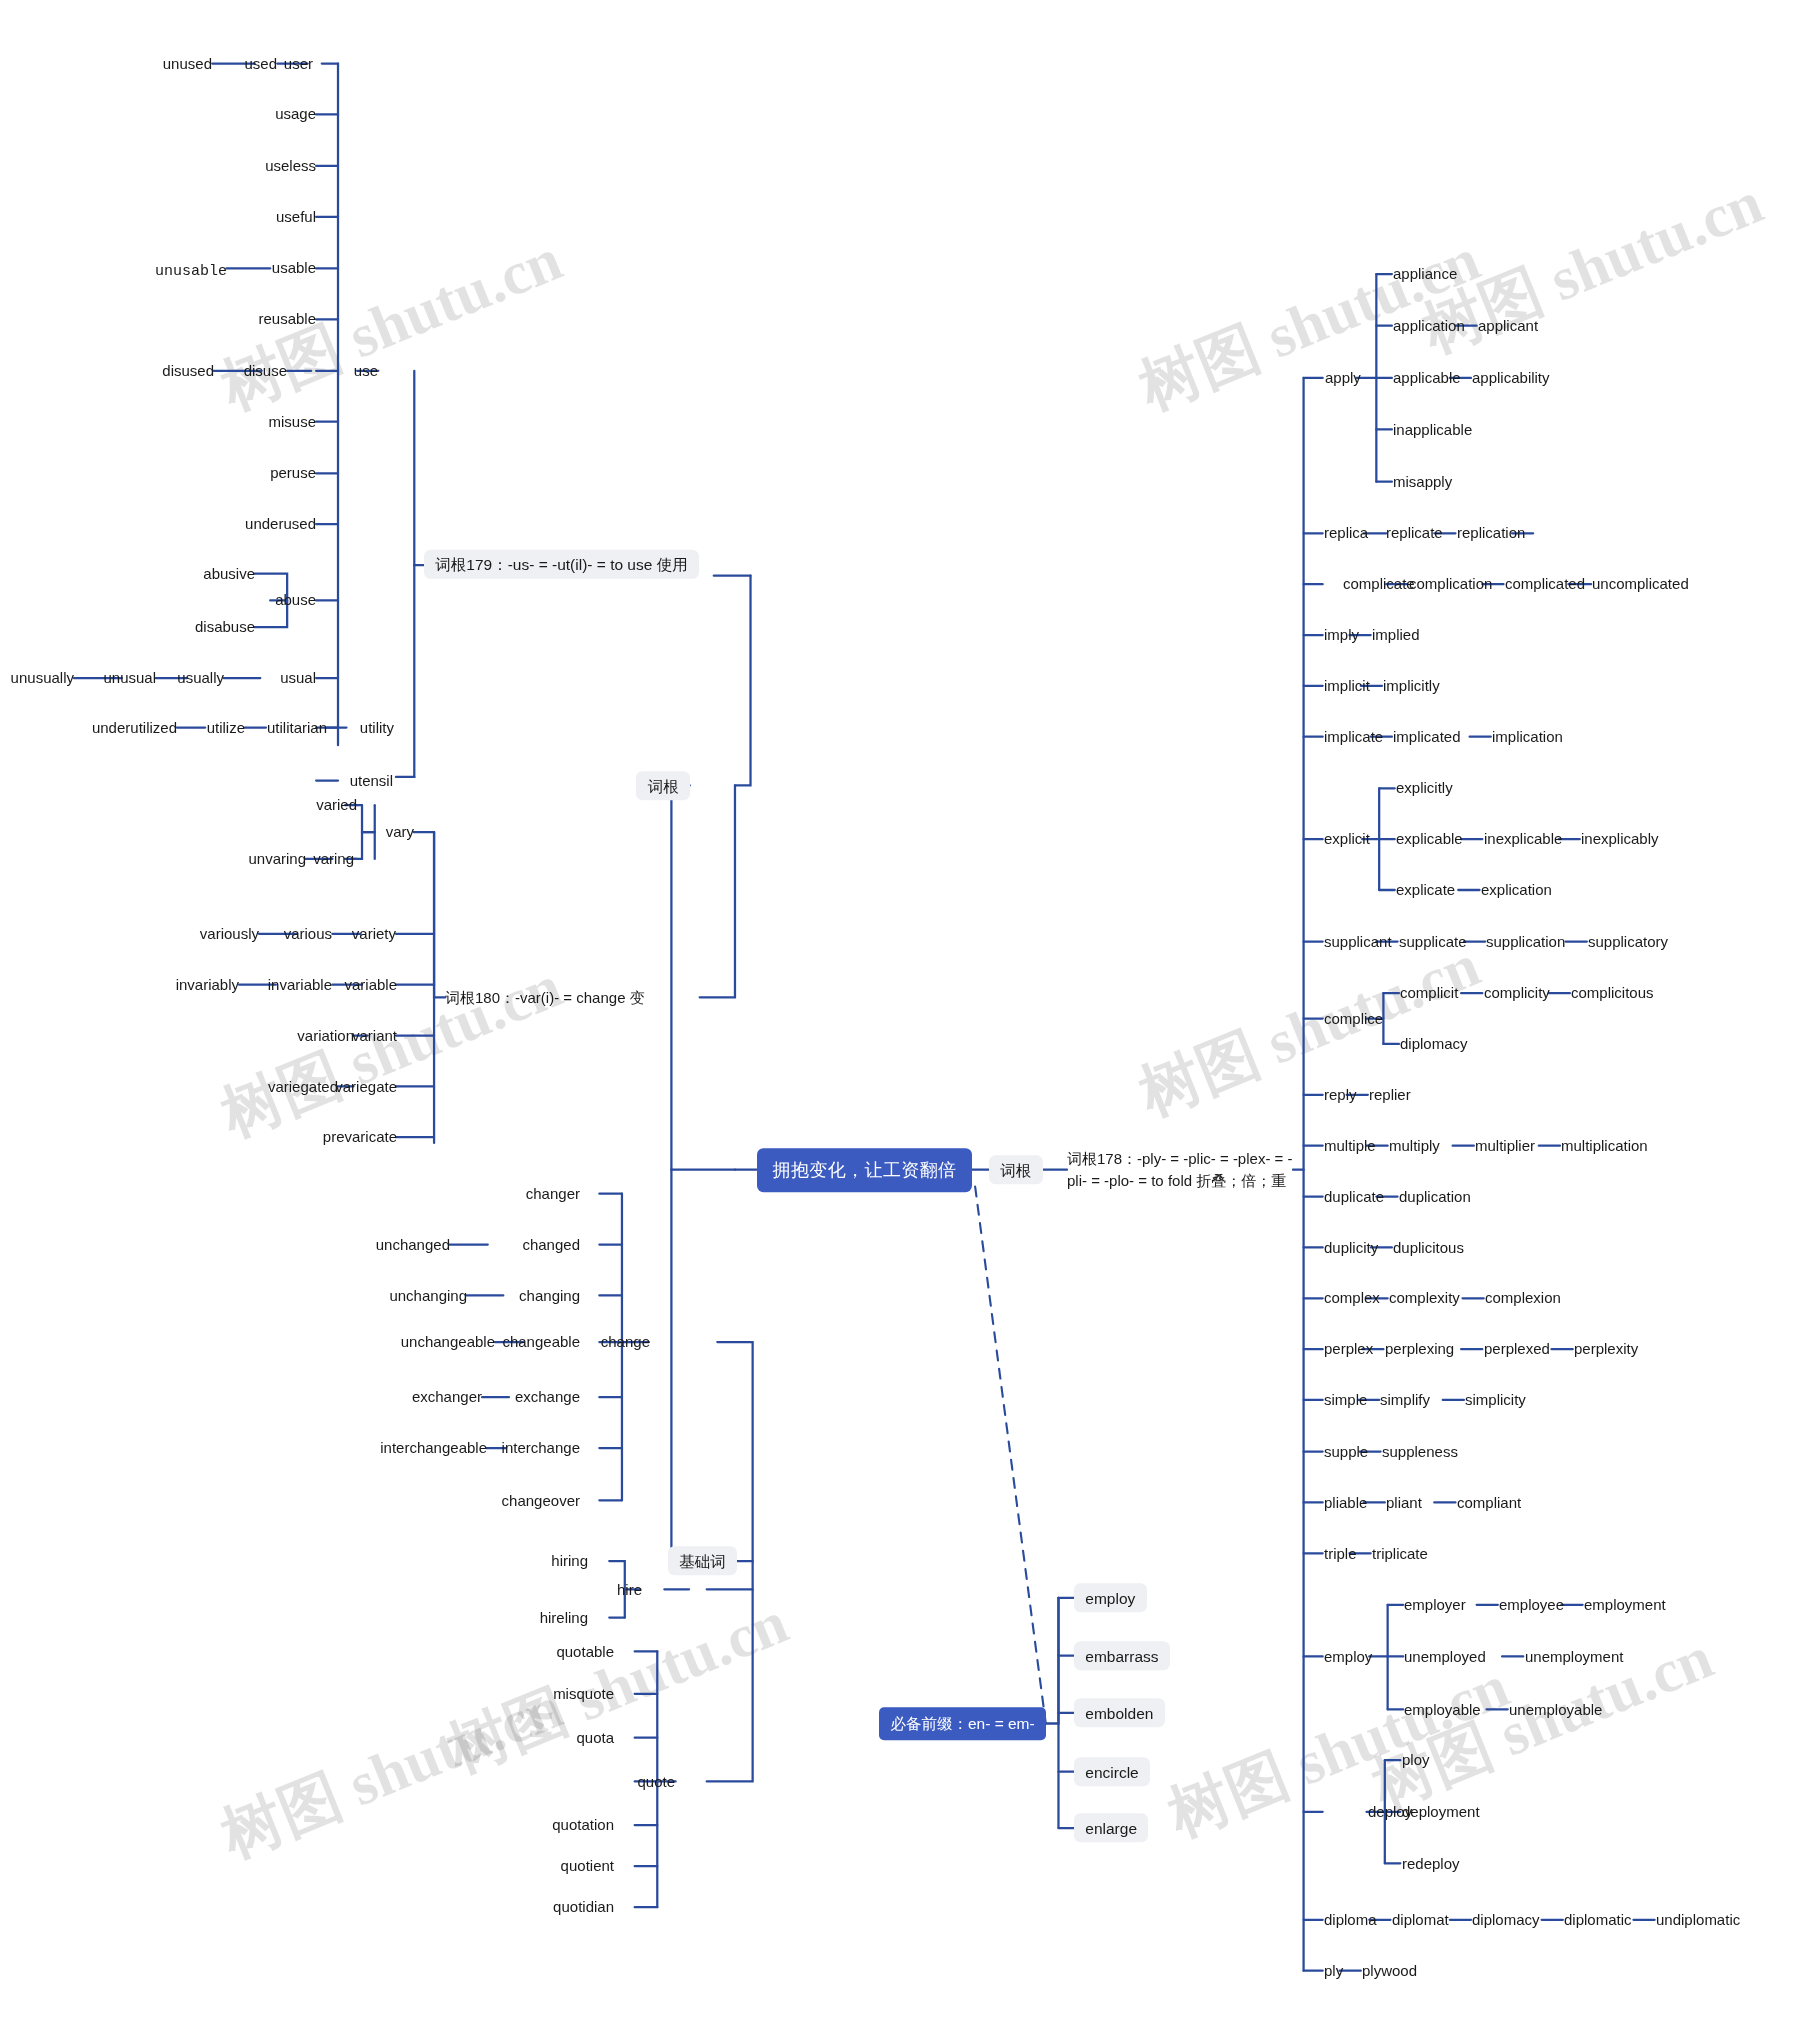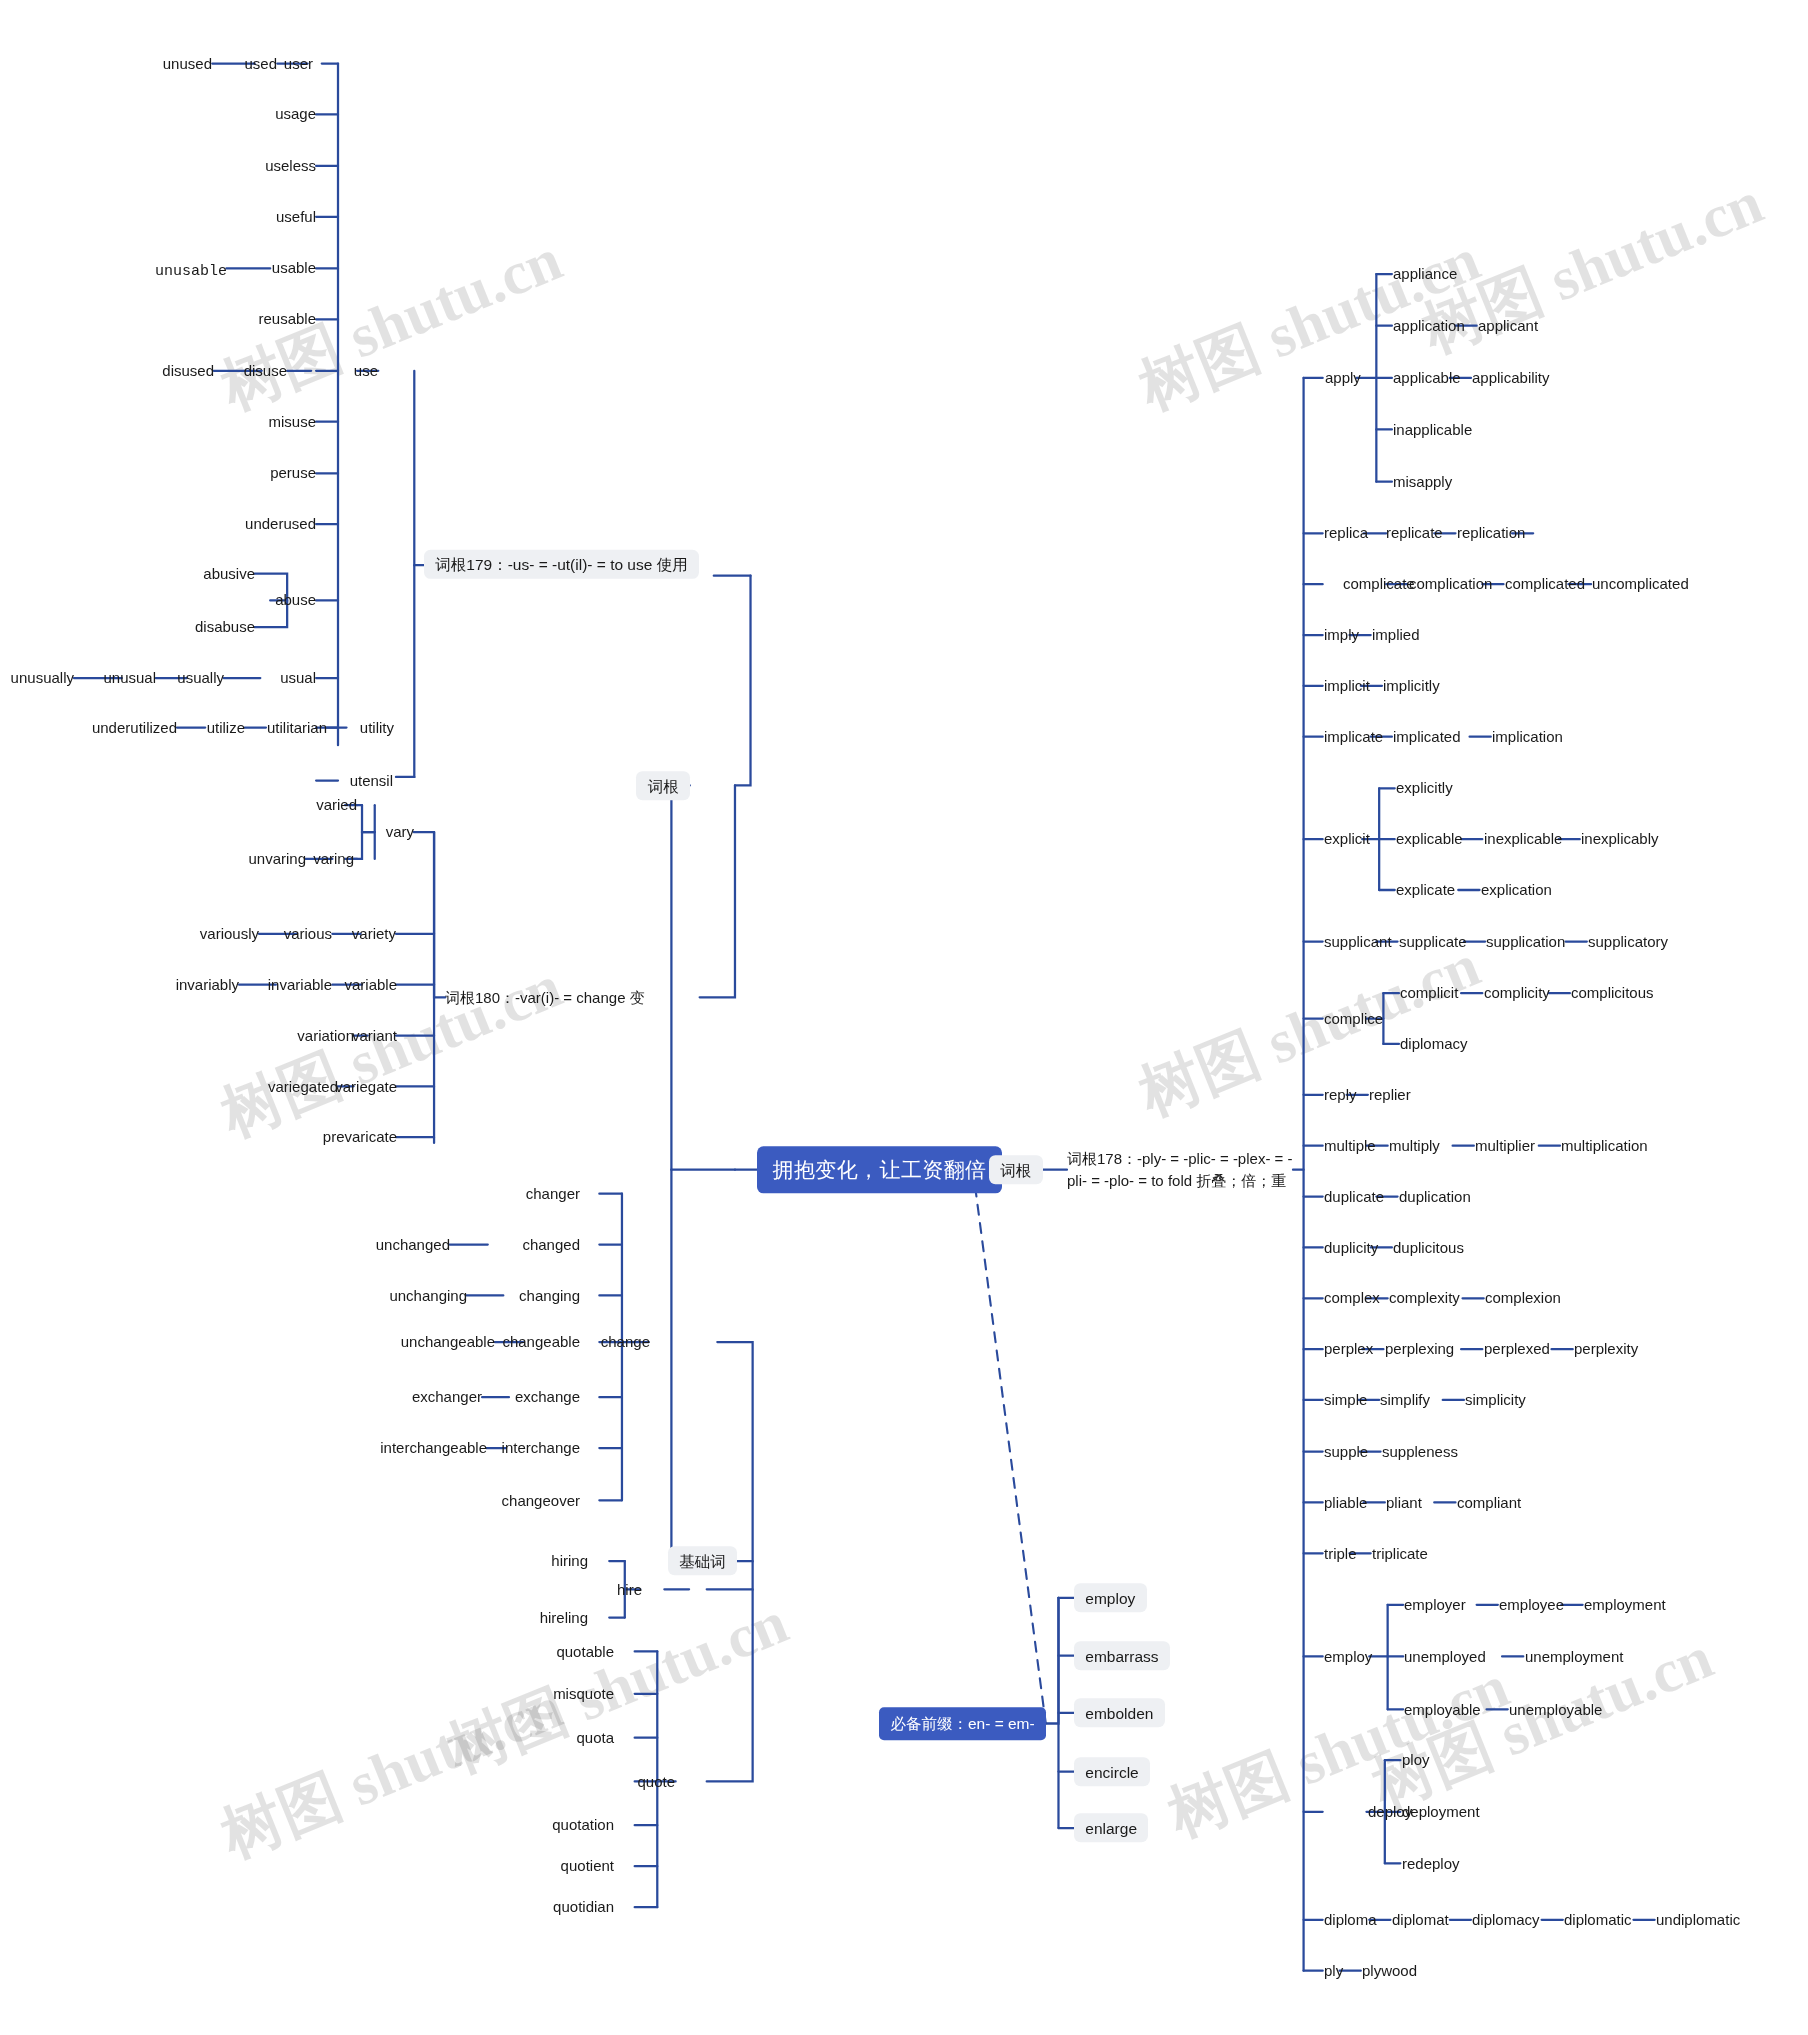--- a/index.html
+++ b/index.html
@@ -30,21 +30,21 @@
     color:#1a1a1a;
     font-size:15.5px;
   }
   .chip.wide{ white-space:normal; width:233px; line-height:1.45; }
 
   .root{
     background:#3b5bc0;
     color:#ffffff;
     border-radius:6.4px;
     padding:10.6px 15.5px;
-    font-size:21px;
+    font-size:18px;
     letter-spacing:0.4px;
   }
   .prefix{
     background:#3b5bc0;
     color:#ffffff;
     border-radius:5px;
     padding:7px 11.3px;
     font-size:15.5px;
   }
 

